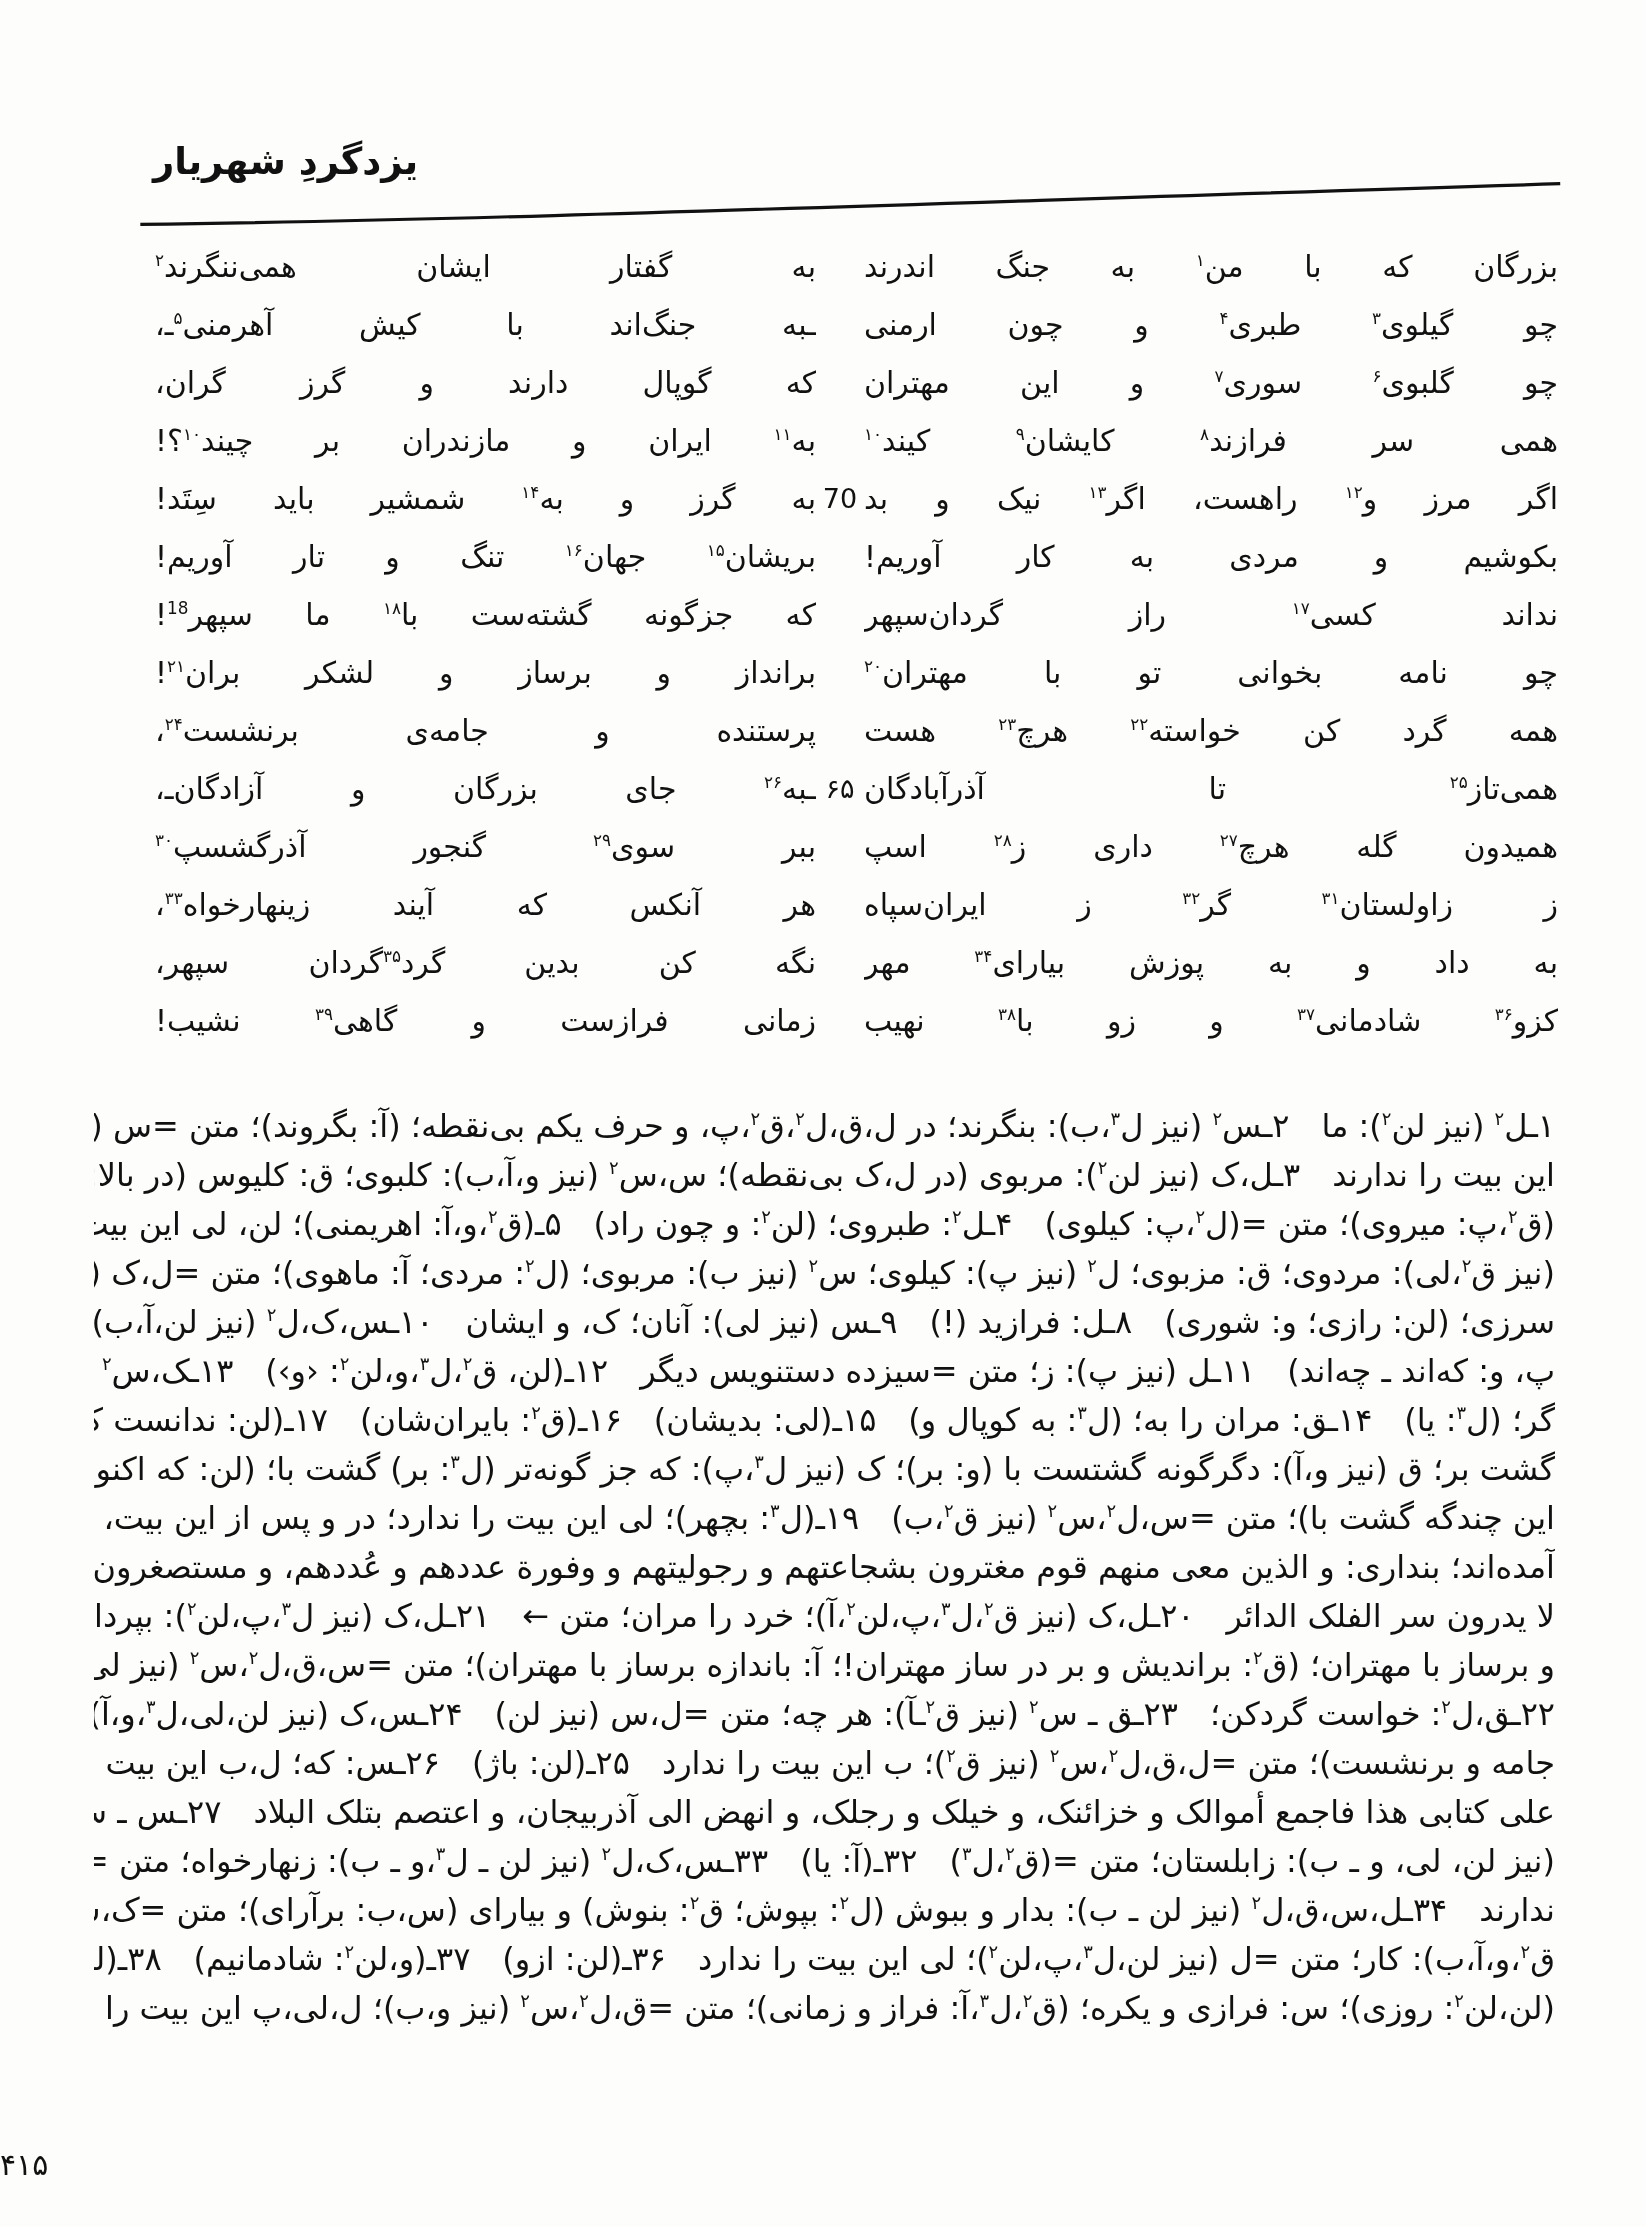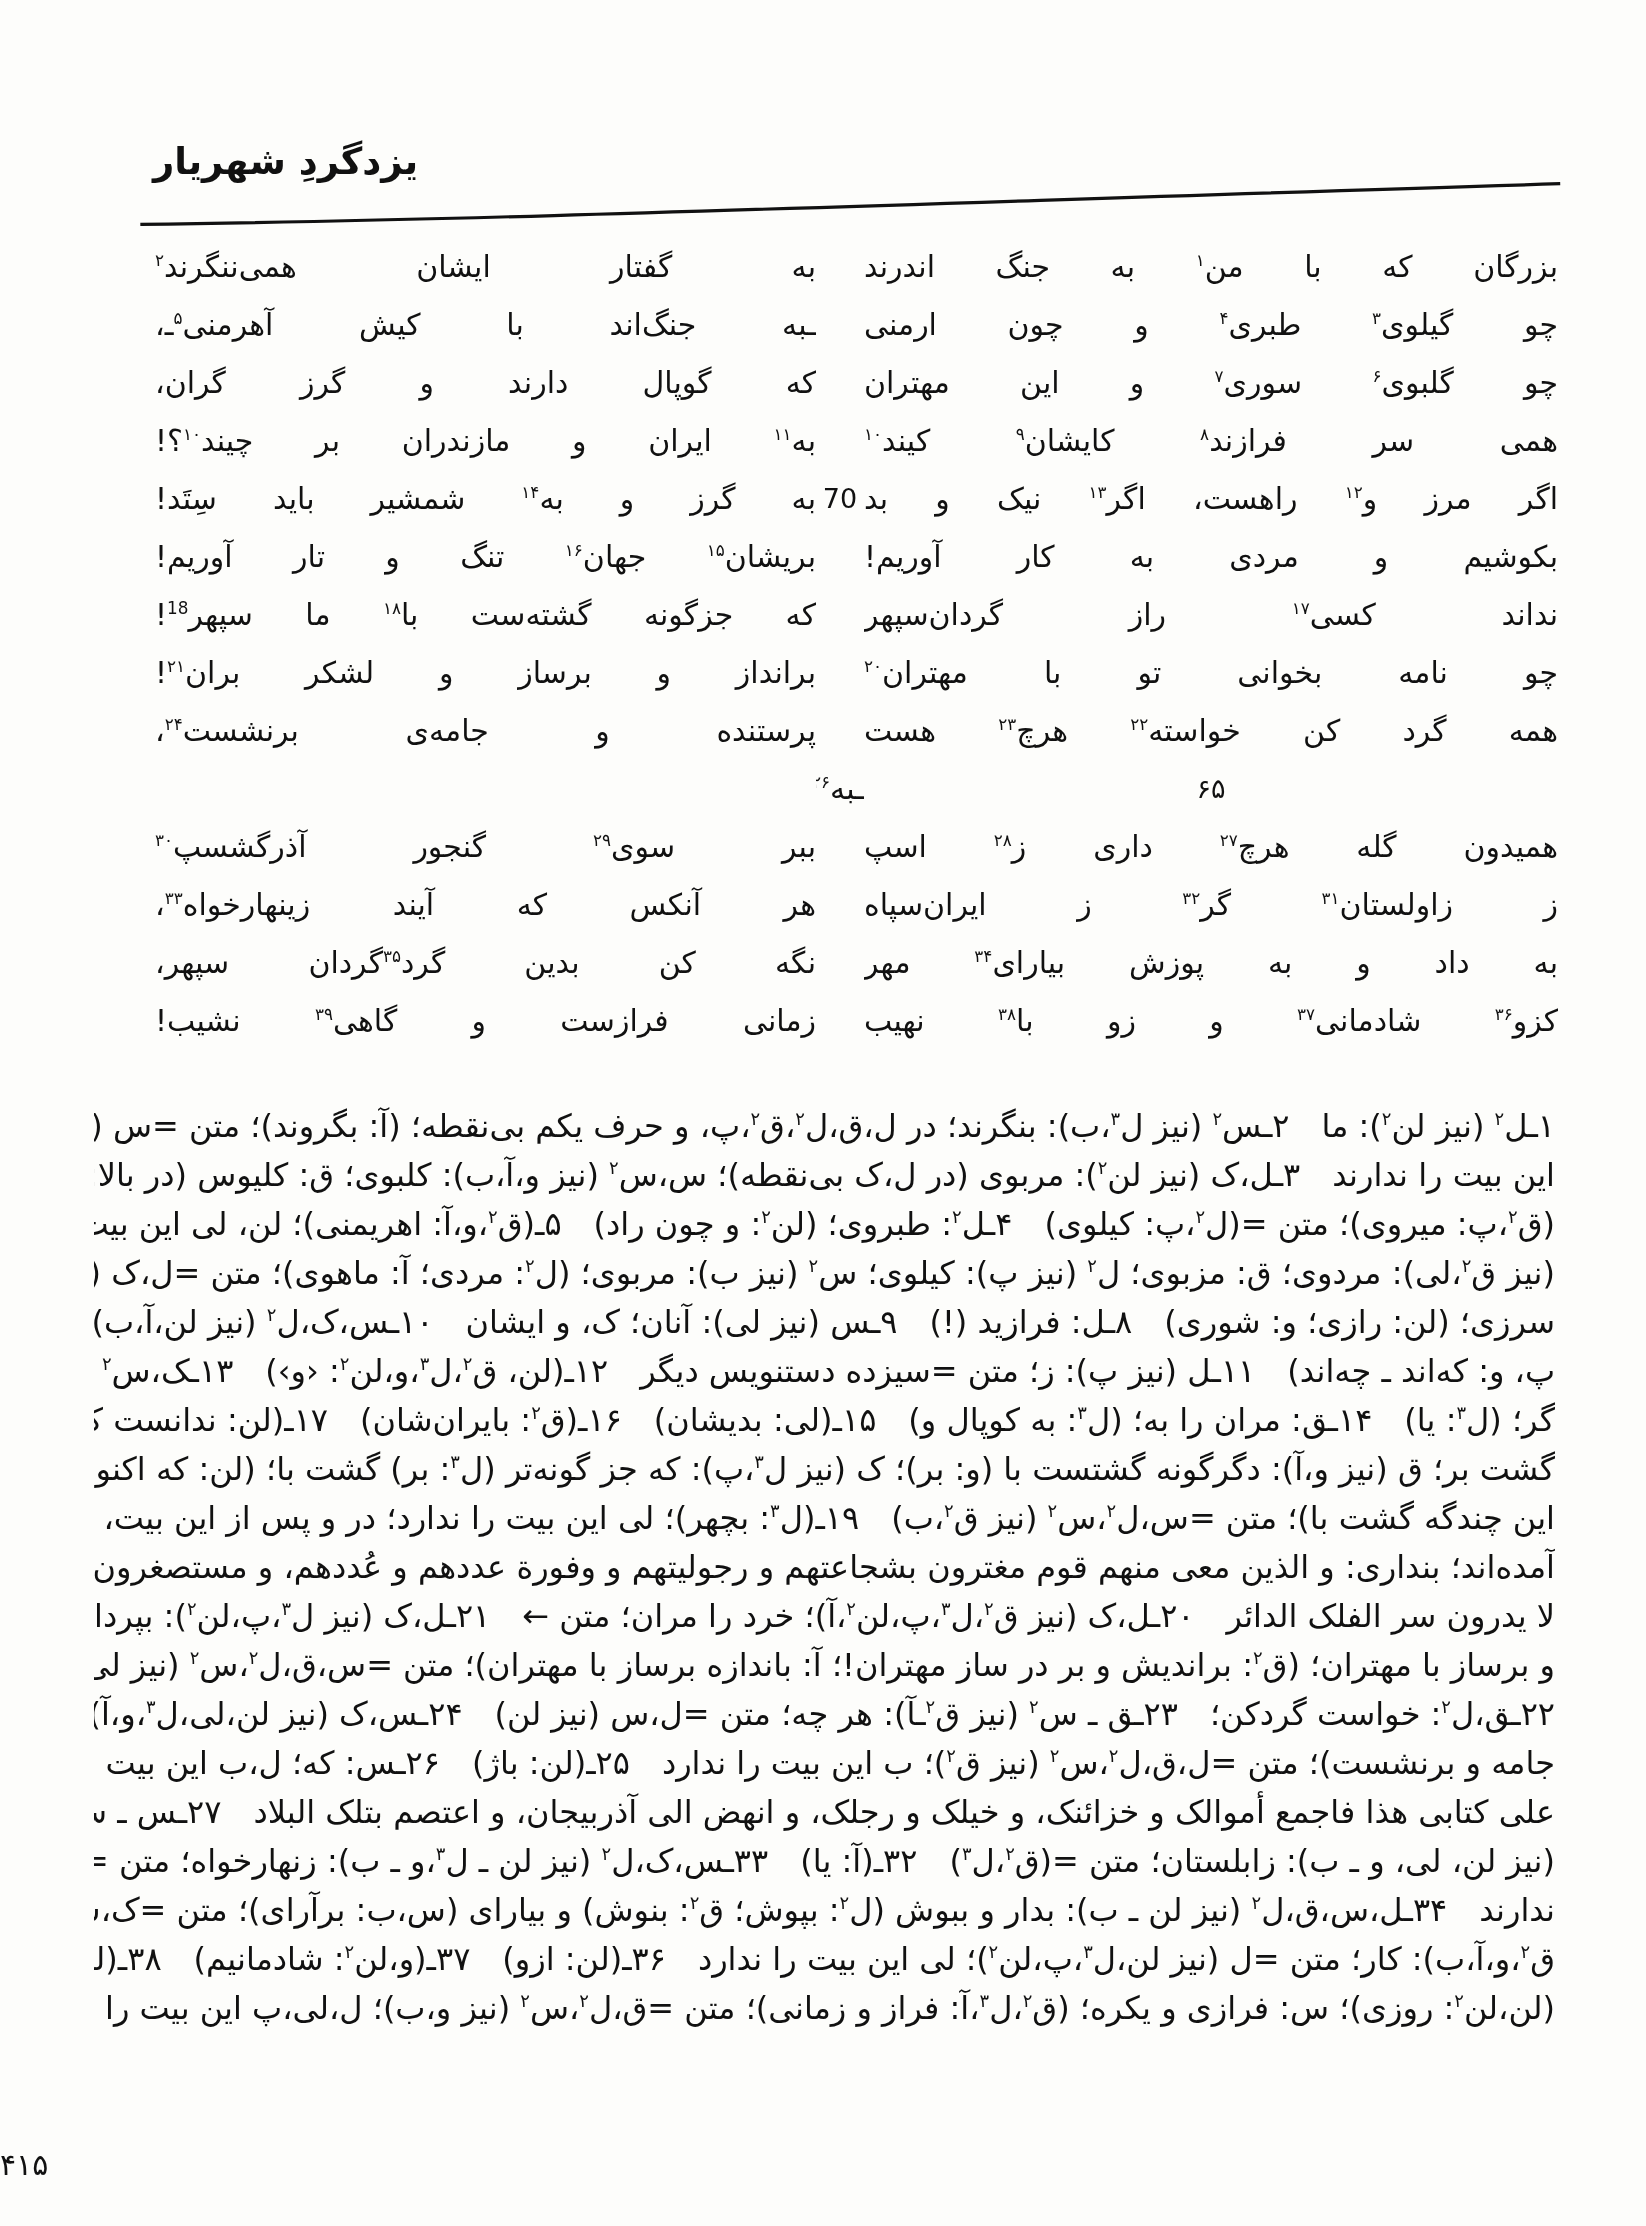--- a/index.html
+++ b/index.html
@@ -125,20 +125,21 @@
         <div class="hemistich">چو نامه بخوانی تو با مهتران<sup>۲۰</sup></div>
         <div class="verse-num"></div>
         <div class="hemistich">برانداز و برساز و لشکر بران<sup>۲۱</sup>!</div>
       </div>
       <div class="verse-row">
         <div class="hemistich">همه گرد کن خواسته<sup>۲۲</sup> هرچ<sup>۲۳</sup> هست</div>
         <div class="verse-num"></div>
         <div class="hemistich">پرستنده و جامه‌ی برنشست<sup>۲۴</sup>،</div>
       </div>
       <div class="verse-row">
+        <div class="hemistich">همی‌تاز<sup>۲۵</sup> تا آذرآبادگان</div>
         <div class="verse-num">۶۵</div>
         <div class="hemistich">ـبه<sup>۲۶</sup> جای بزرگان و آزادگان‌ـ،</div>
       </div>
       <div class="verse-row">
         <div class="hemistich">همیدون گله هرچ<sup>۲۷</sup> داری ز<sup>۲۸</sup> اسپ</div>
         <div class="verse-num"></div>
         <div class="hemistich">ببر سوی<sup>۲۹</sup> گنجور آذرگشسپ<sup>۳۰</sup></div>
       </div>
       <div class="verse-row">
         <div class="hemistich">ز زاولستان<sup>۳۱</sup> گر<sup>۳۲</sup> ز ایران‌سپاه</div>

